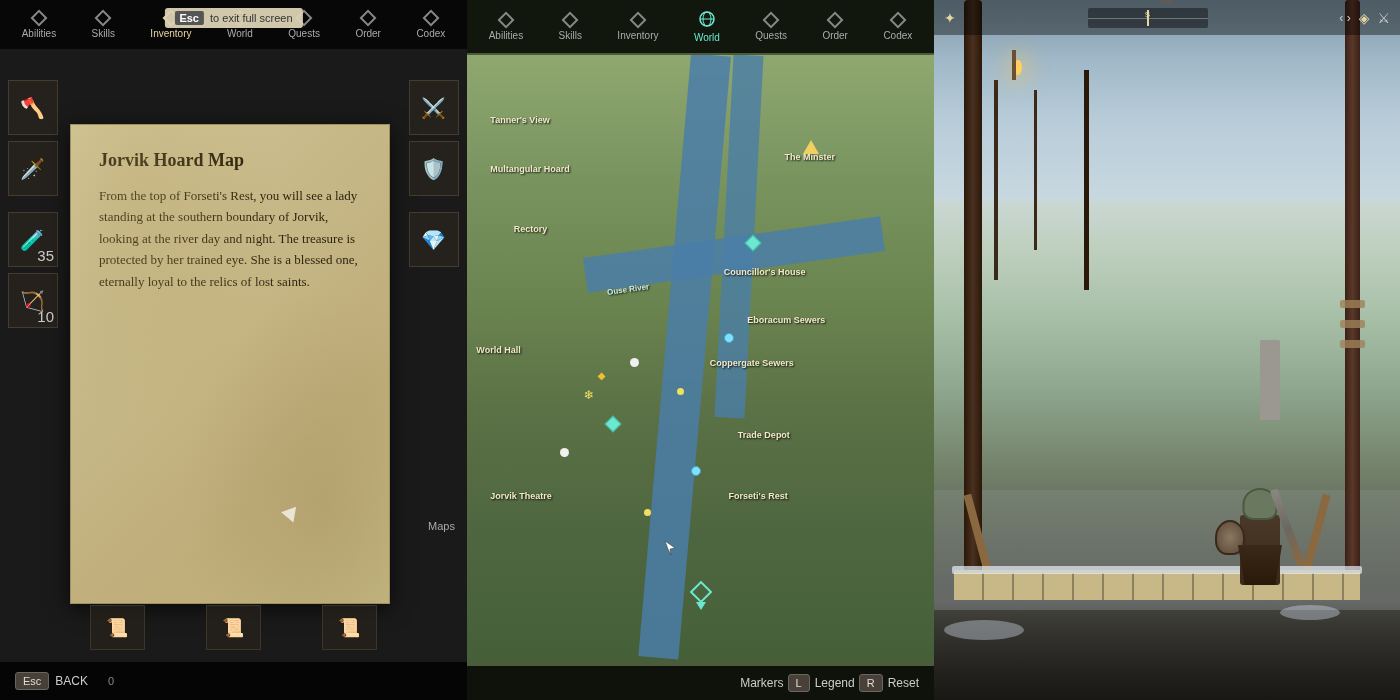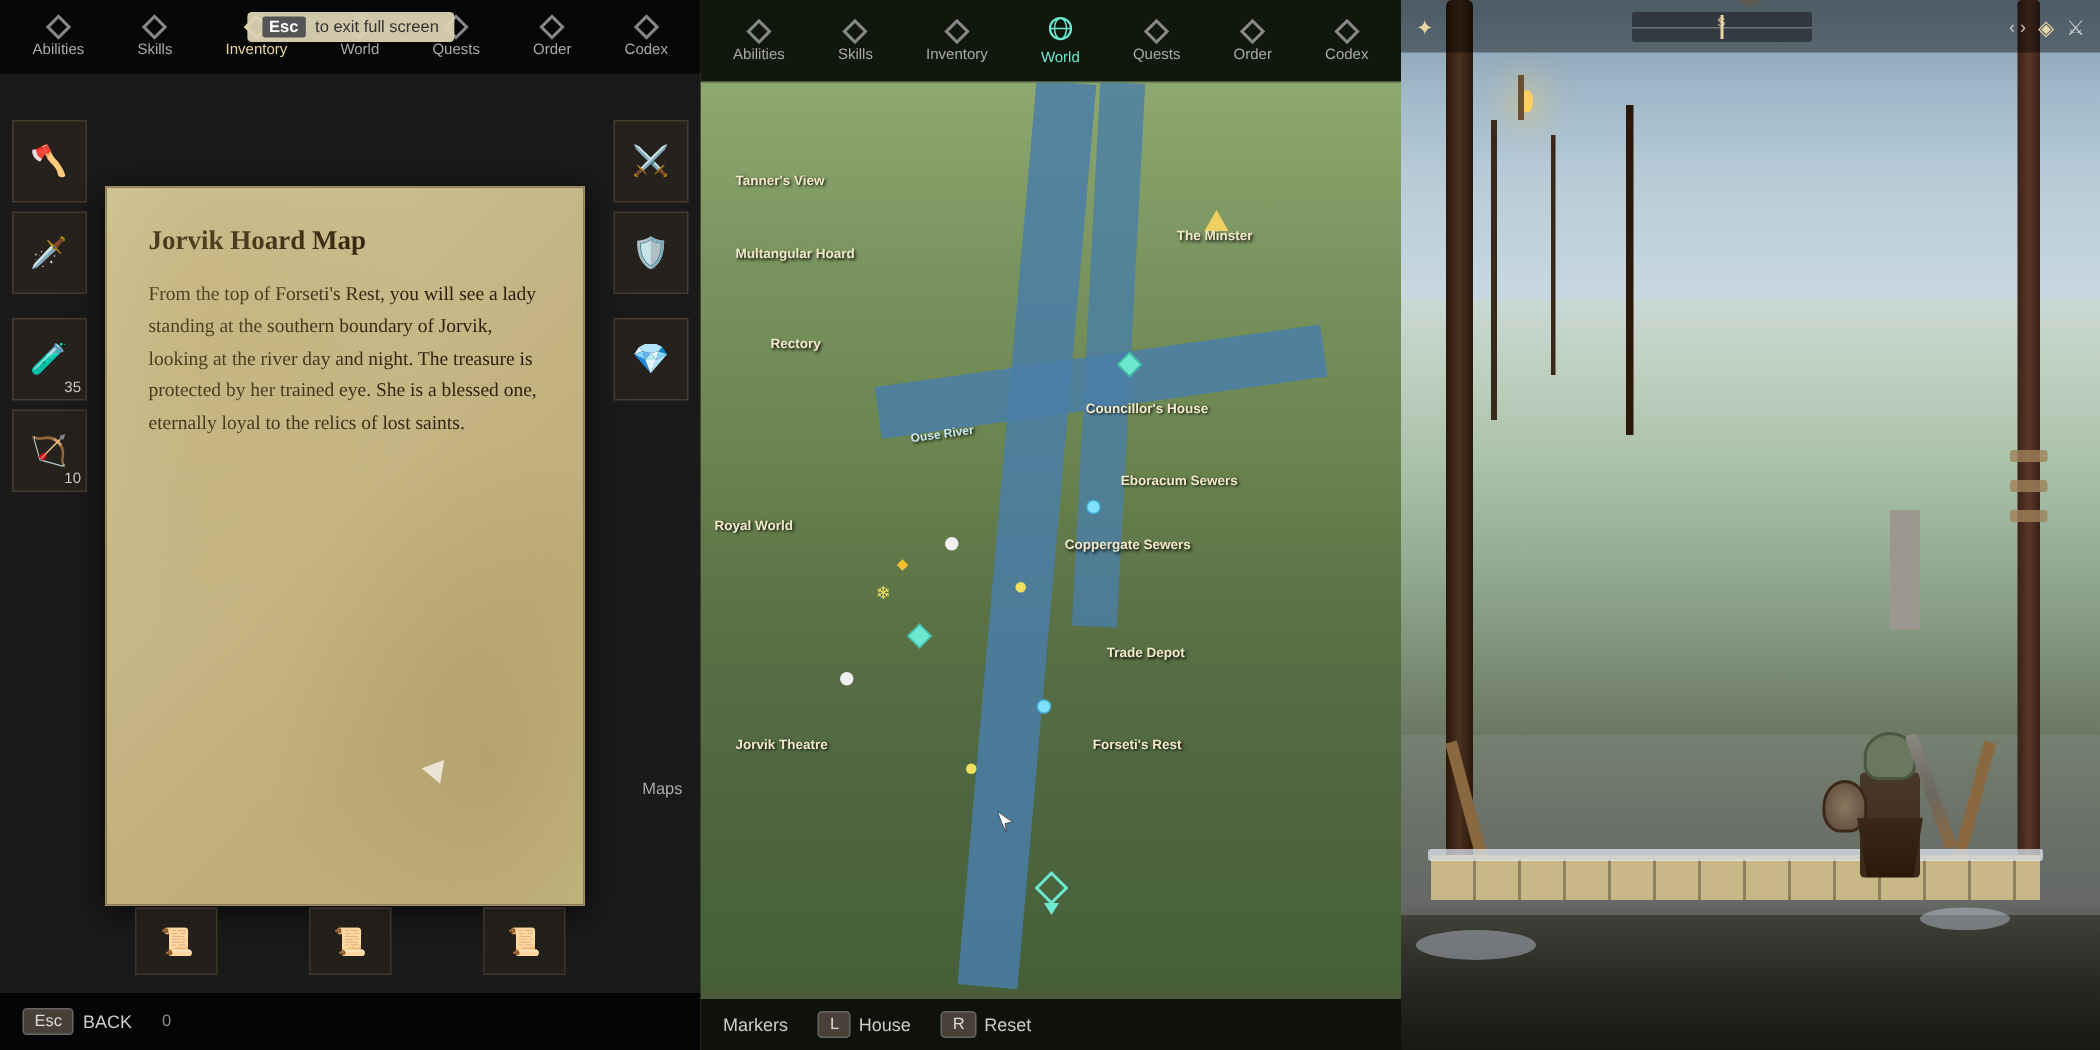--- a/index.html
+++ b/index.html
@@ -98,21 +98,21 @@
 
     .item-slot-icon {
       font-size: 20px;
       color: #8a7a60;
     }
 
     .item-count {
       position: absolute;
       bottom: 2px;
       right: 3px;
-      font-size: 10px;
+      font-size: 15px;
       color: #ccc;
       text-align: right;
     }
 
     
     .document-container {
       position: absolute;
       left: 70px;
       top: 75px;
       width: 320px;
@@ -321,22 +321,23 @@
     
     .map-bottom {
       position: absolute;
       bottom: 0;
       left: 0;
       right: 0;
       background: rgba(0,0,0,0.8);
       padding: 8px 15px;
       display: flex;
       align-items: center;
-      gap: 20px;
+      gap: 4px;
       z-index: 10;
+      justify-content: flex-end;
     }
     .map-btn {
       display: flex;
       align-items: center;
       gap: 5px;
       color: #ccc;
       font-size: 12px;
     }
     .map-key {
       background: rgba(80,70,60,0.9);
@@ -794,21 +795,21 @@
   <div class="map-bg">
 
     <div class="river river-main"></div>
     <div class="river river-branch"></div>
 
     <div style="position:absolute;background:#4a7ea8;opacity:0.8;top:0;left:55%;width:30px;height:60%;transform:rotate(3deg);"></div>
 
     <div class="map-label" style="left:5%;top:18%;">Multangular Hoard</div>
     <div class="map-label" style="left:10%;top:28%;">Rectory</div>
     <div class="map-label" style="left:55%;top:35%;">Councillor's House</div>
-    <div class="map-label" style="left:2%;top:48%;">Royal World</div>
+    <div class="map-label" style="left:2%;top:48%;">World Hall</div>
     <div class="map-label" style="left:52%;top:50%;">Coppergate Sewers</div>
     <div class="map-label" style="left:60%;top:43%;">Eboracum Sewers</div>
     <div class="map-label" style="left:58%;top:62%;">Trade Depot</div>
     <div class="map-label" style="left:56%;top:72%;">Forseti's Rest</div>
     <div class="map-label" style="left:5%;top:72%;">Jorvik Theatre</div>
     <div class="map-label" style="left:68%;top:16%;">The Minster</div>
     <div class="map-label" style="left:5%;top:8%;margin-top:12px;">Tanner's View</div>
 
     <div class="map-label" style="left:30%;top:38%;transform:rotate(-8deg);color:#c8e8f0;font-size:8px;">Ouse River</div>
 
@@ -857,21 +858,21 @@
       <div style="width:0;height:0;border-left:5px solid transparent;border-right:5px solid transparent;border-top:8px solid #6de8d0;"></div>
     </div>
   </div>
 
   <div class="map-bottom">
     <div class="map-btn">
       <span>Markers</span>
     </div>
     <div class="map-btn">
       <span class="map-key">L</span>
-      <span>House</span>
+      <span>Legend</span>
     </div>
     <div class="map-btn">
       <span class="map-key">R</span>
       <span>Reset</span>
     </div>
   </div>
 </div>
 
 <div id="panel-gameplay">
 

